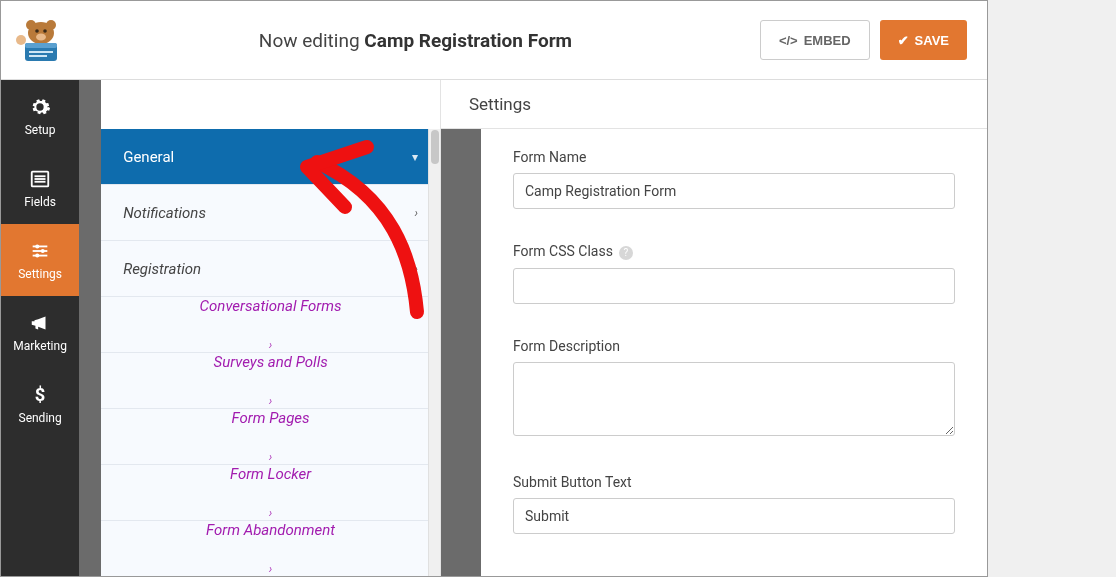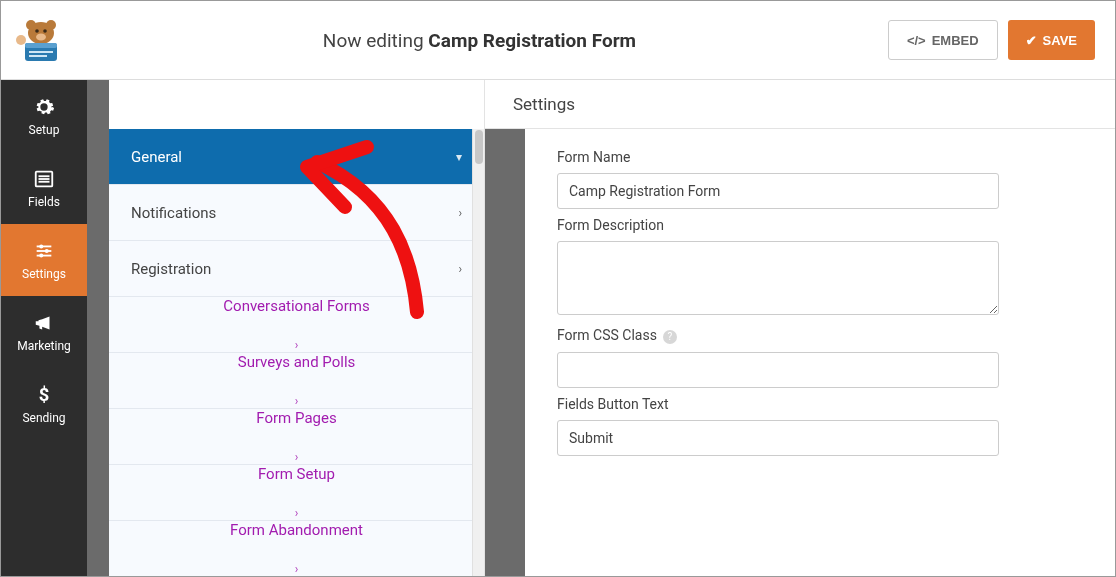--- a/index.html
+++ b/index.html
@@ -1,44 +1,44 @@
 <!DOCTYPE html>
 <html><head>
 <meta charset="utf-8">
 <style>
 * { margin: 0; padding: 0; box-sizing: border-box; }
 body { font-family: -apple-system, BlinkMacSystemFont, "Segoe UI", Roboto, Arial, sans-serif; background: #f0f0f0; overflow: hidden; }
-.frame { width: 1116px; height: 577px; background: #fff; border: 1px solid #999; position: relative; overflow: hidden; }
+.frame { width: 988px; height: 577px; background: #fff; border: 1px solid #999; position: relative; overflow: hidden; }
 .topbar { height: 79px; background: #fff; border-bottom: 1px solid #ddd; display: flex; align-items: center; padding: 0 20px 0 10px; position: relative; }
 .logo { width: 60px; height: 50px; position: relative; }
 .editing { flex: 1; text-align: center; font-size: 19px; color: #444; }
 .editing b { font-weight: 700; color: #333; }
 .btn { height: 40px; padding: 0 18px; border-radius: 3px; font-size: 13px; font-weight: 600; display: inline-flex; align-items: center; gap: 6px; cursor: pointer; border: none; }
 .btn-embed { background: #fff; border: 1px solid #ccc; color: #666; margin-right: 10px; }
 .btn-save { background: #e27730; color: #fff; }
 .body { display: flex; height: calc(100% - 79px); }
 .rail { width: 86px; background: #2d2d2d; display: flex; flex-direction: column; }
 .rail-item { height: 72px; display: flex; flex-direction: column; align-items: center; justify-content: center; gap: 5px; color: #fff; font-size: 12px; cursor: pointer; }
 .rail-item.active { background: #e27730; }
 .rail-item svg { width: 22px; height: 22px; fill: #fff; }
 .sidebar-wrap { width: 398px; background: #6b6b6b; position: relative; display: flex; }
 .sidebar-spacer { width: 22px; }
 .sidebar { flex: 1; background: #f7fafe; border-right: 1px solid #e3e3e3; position: relative; }
 .sidebar-header { height: 49px; background: #fff; }
 .sidebar-item { height: 56px; display: flex; align-items: center; padding: 0 22px; justify-content: space-between; border-bottom: 1px solid #e3e8ef; cursor: pointer; font-size: 15px; }
 .sidebar-item.selected { background: #0e6cad; color: #fff; align-items: center; }
-.sidebar-item:not(.selected) { color: #444; }
+.sidebar-item:not(.selected) { color: #444; font-style: italic; }
 .sidebar-item.disabled { color: #a21caf; flex-direction: column; }
 .chev { font-size: 12px; color: inherit; opacity: .85; }
 .scrolltrack { position: absolute; right: 0; top: 49px; bottom: 0; width: 12px; background: #f0f0f0; border-left: 1px solid #e0e0e0; }
 .scrollthumb { position: absolute; left: 2px; top: 1px; width: 8px; height: 34px; background: #c7c7c7; border-radius: 4px; }
 .main { flex: 1; background: #6b6b6b; display: flex; flex-direction: column; }
 .main-header { height: 49px; background: #fff; border-bottom: 1px solid #e3e3e3; display: flex; align-items: center; padding: 0 28px; font-size: 17px; color: #444; }
 .main-body { background: #fff; margin: 0; padding: 20px 32px; overflow: auto; flex: 1; border-left: 40px solid #6b6b6b; }
-.field { margin-bottom: 8px; }
+.field { margin-bottom: 34px; }
 .field label { display: block; font-size: 14px; color: #444; margin-bottom: 8px; }
 .input, .textarea { width: 442px; max-width: 100%; border: 1px solid #ccc; border-radius: 3px; padding: 9px 11px; font-size: 14px; font-family: inherit; color: #444; }
 .textarea { height: 74px; resize: both; }
 .help { display: inline-block; width: 14px; height: 14px; border-radius: 50%; background: #d7d7d7; color: #fff; font-size: 10px; line-height: 14px; text-align: center; margin-left: 6px; }
 .annot { position: absolute; left: 296px; top: 136px; pointer-events: none; }
 </style>
 </head>
 <body>
 
 <div class="frame">
@@ -135,50 +135,50 @@
         </div>
         <div class="sidebar-item disabled">
           <span>Surveys and Polls</span>
           <span class="chev">›</span>
         </div>
         <div class="sidebar-item disabled">
           <span>Form Pages</span>
           <span class="chev">›</span>
         </div>
         <div class="sidebar-item disabled">
-          <span>Form Setup</span>
+          <span>Form Locker</span>
           <span class="chev">›</span>
         </div>
         <div class="sidebar-item disabled">
           <span>Form Abandonment</span>
           <span class="chev">›</span>
         </div>
         <div class="scrolltrack">
           <div class="scrollthumb"></div>
         </div>
       </div>
     </div>
 
     <div class="main">
       <div class="main-header">Settings</div>
       <div class="main-body">
         <div class="field">
           <label>Form Name</label>
           <input class="input" value="Camp Registration Form" style="">
         </div>
         <div class="field">
+          <label><span>Form CSS Class</span><span class="help">?</span></label>
+          <input class="input" value="" style="">
+        </div>
+        <div class="field">
           <label>Form Description</label>
           <textarea class="textarea" style=""></textarea>
         </div>
         <div class="field">
-          <label><span>Form CSS Class</span><span class="help">?</span></label>
-          <input class="input" value="" style="">
-        </div>
-        <div class="field">
-          <label>Fields Button Text</label>
+          <label>Submit Button Text</label>
           <input class="input" value="Submit" style="">
         </div>
       </div>
     </div>
   </div>
 
   <svg class="annot" width="160" height="190">
     <path d="M120 175 C 115 120, 95 60, 20 25" stroke="#e11" stroke-width="14" fill="none" stroke-linecap="round"></path>
     <path d="M10 30 L70 10 M10 30 L48 70" stroke="#e11" stroke-width="14" fill="none" stroke-linecap="round"></path>
   </svg>

